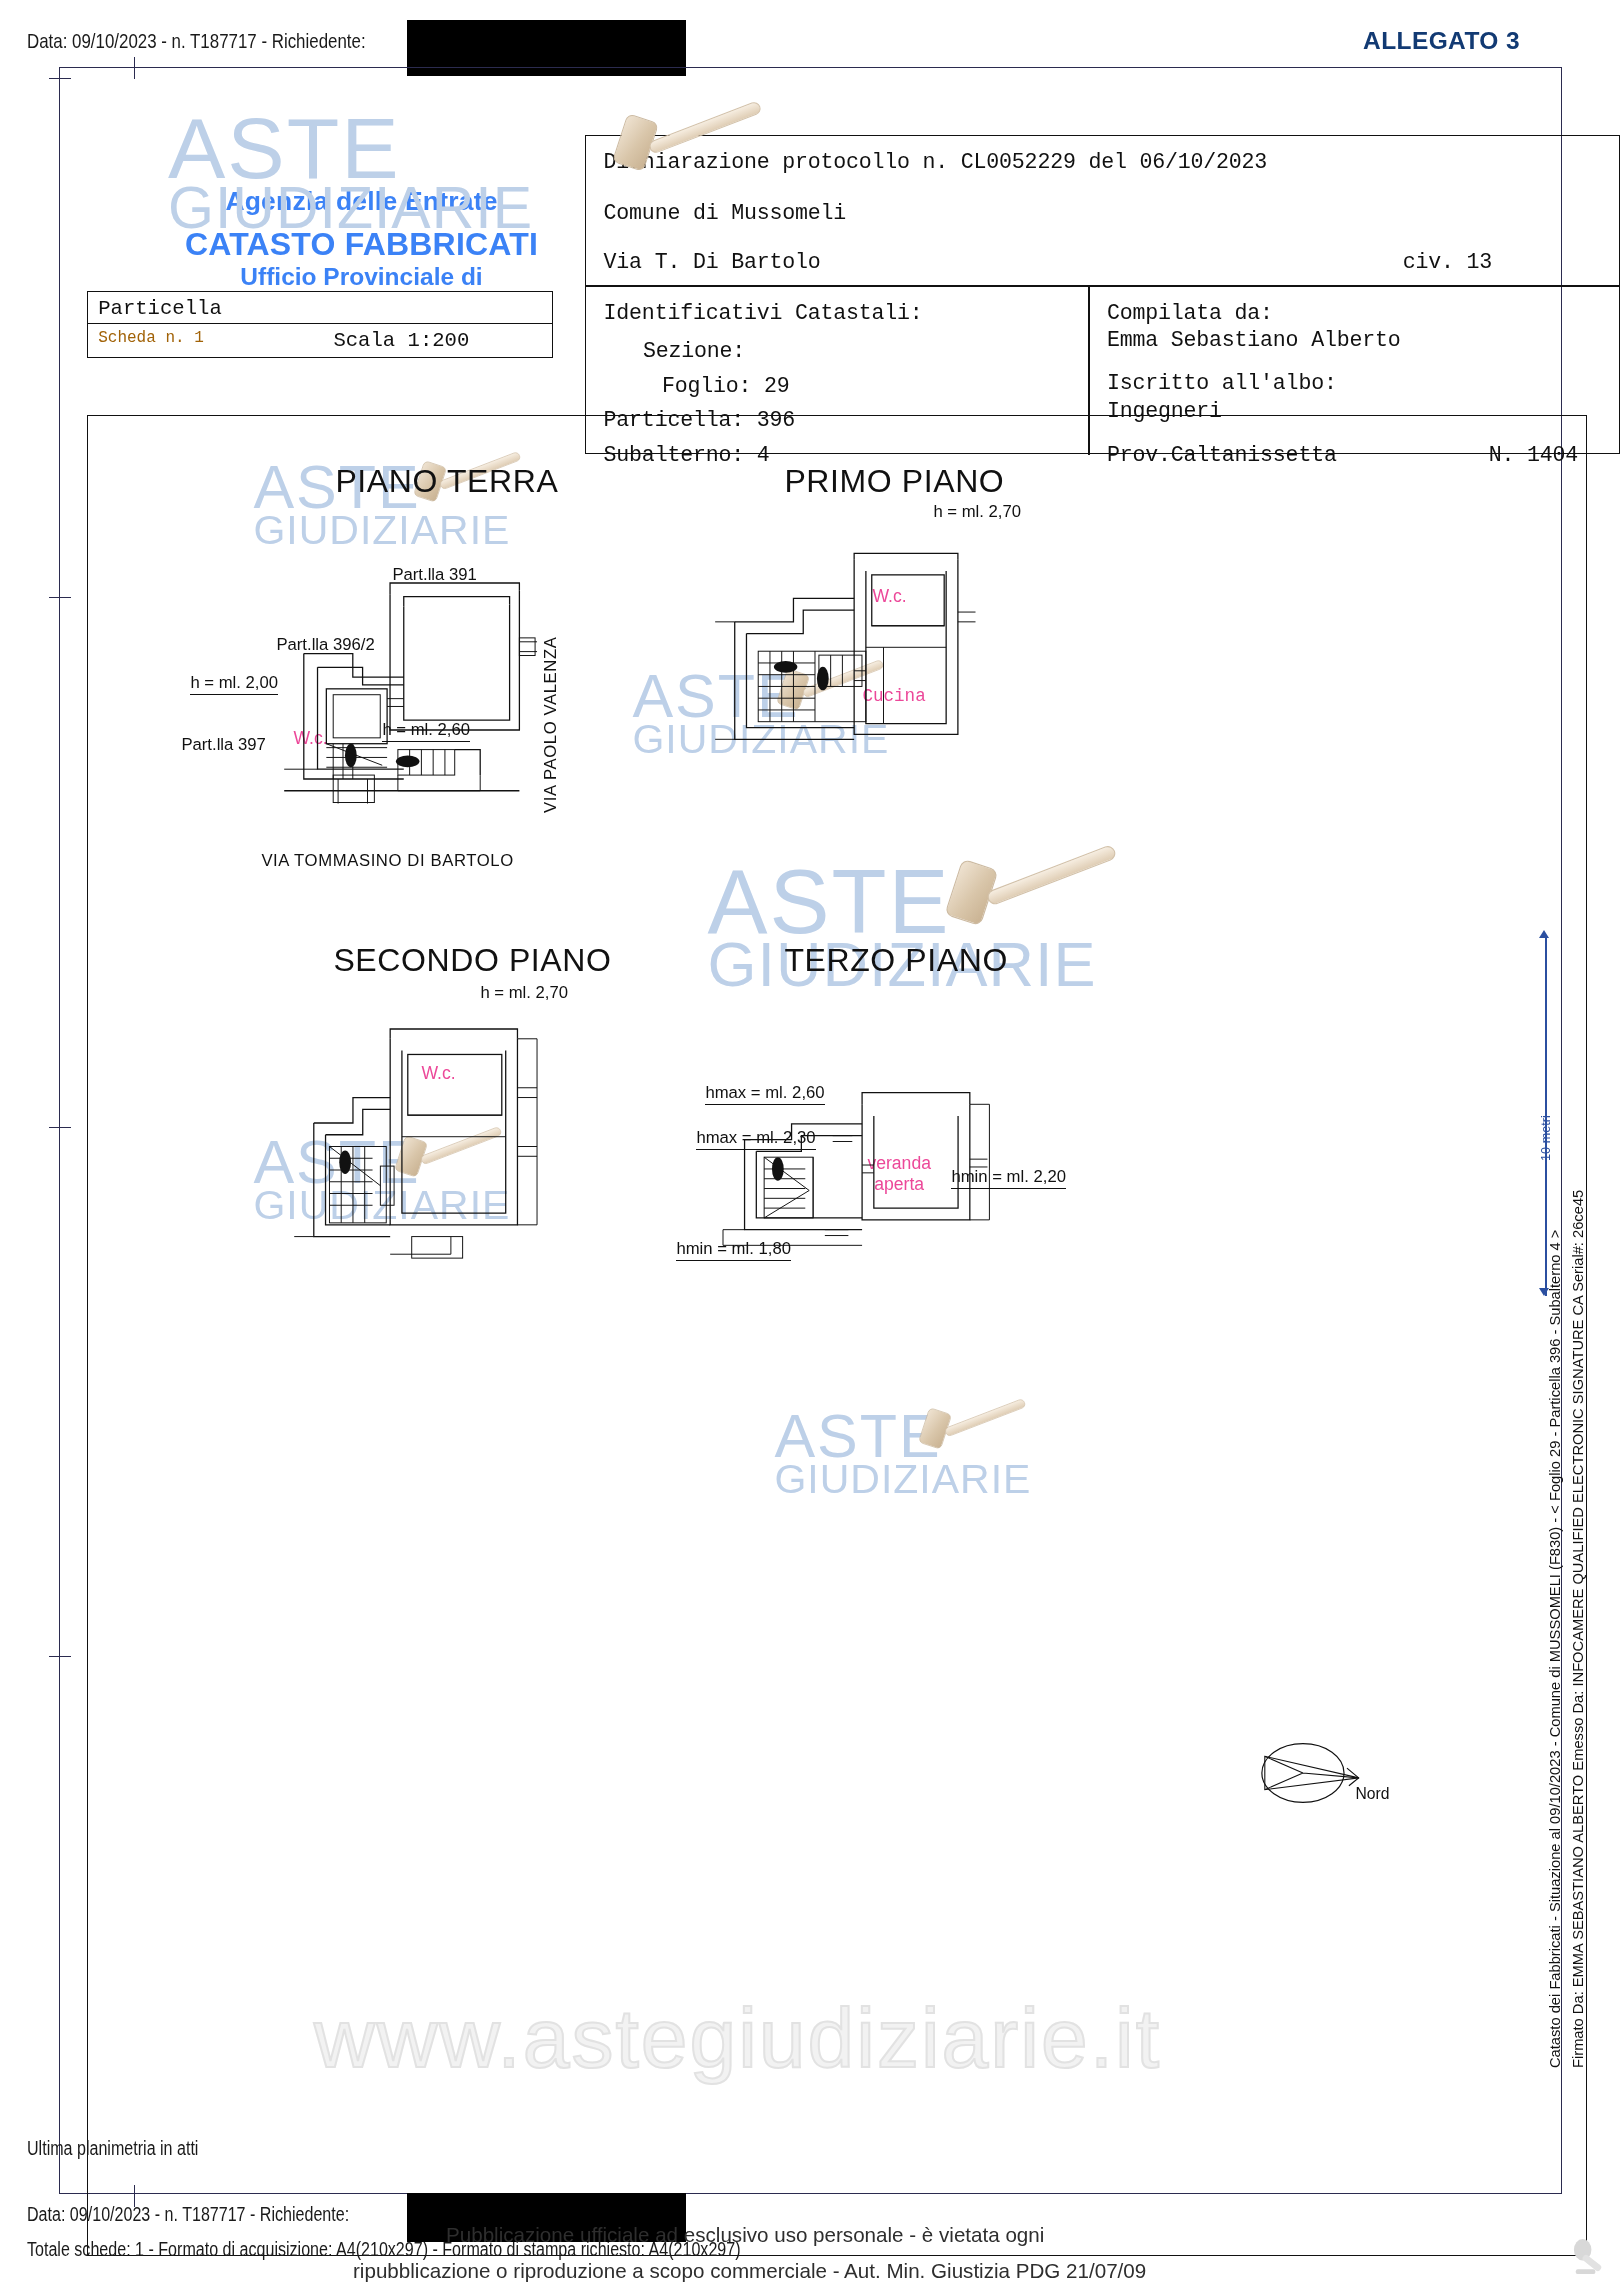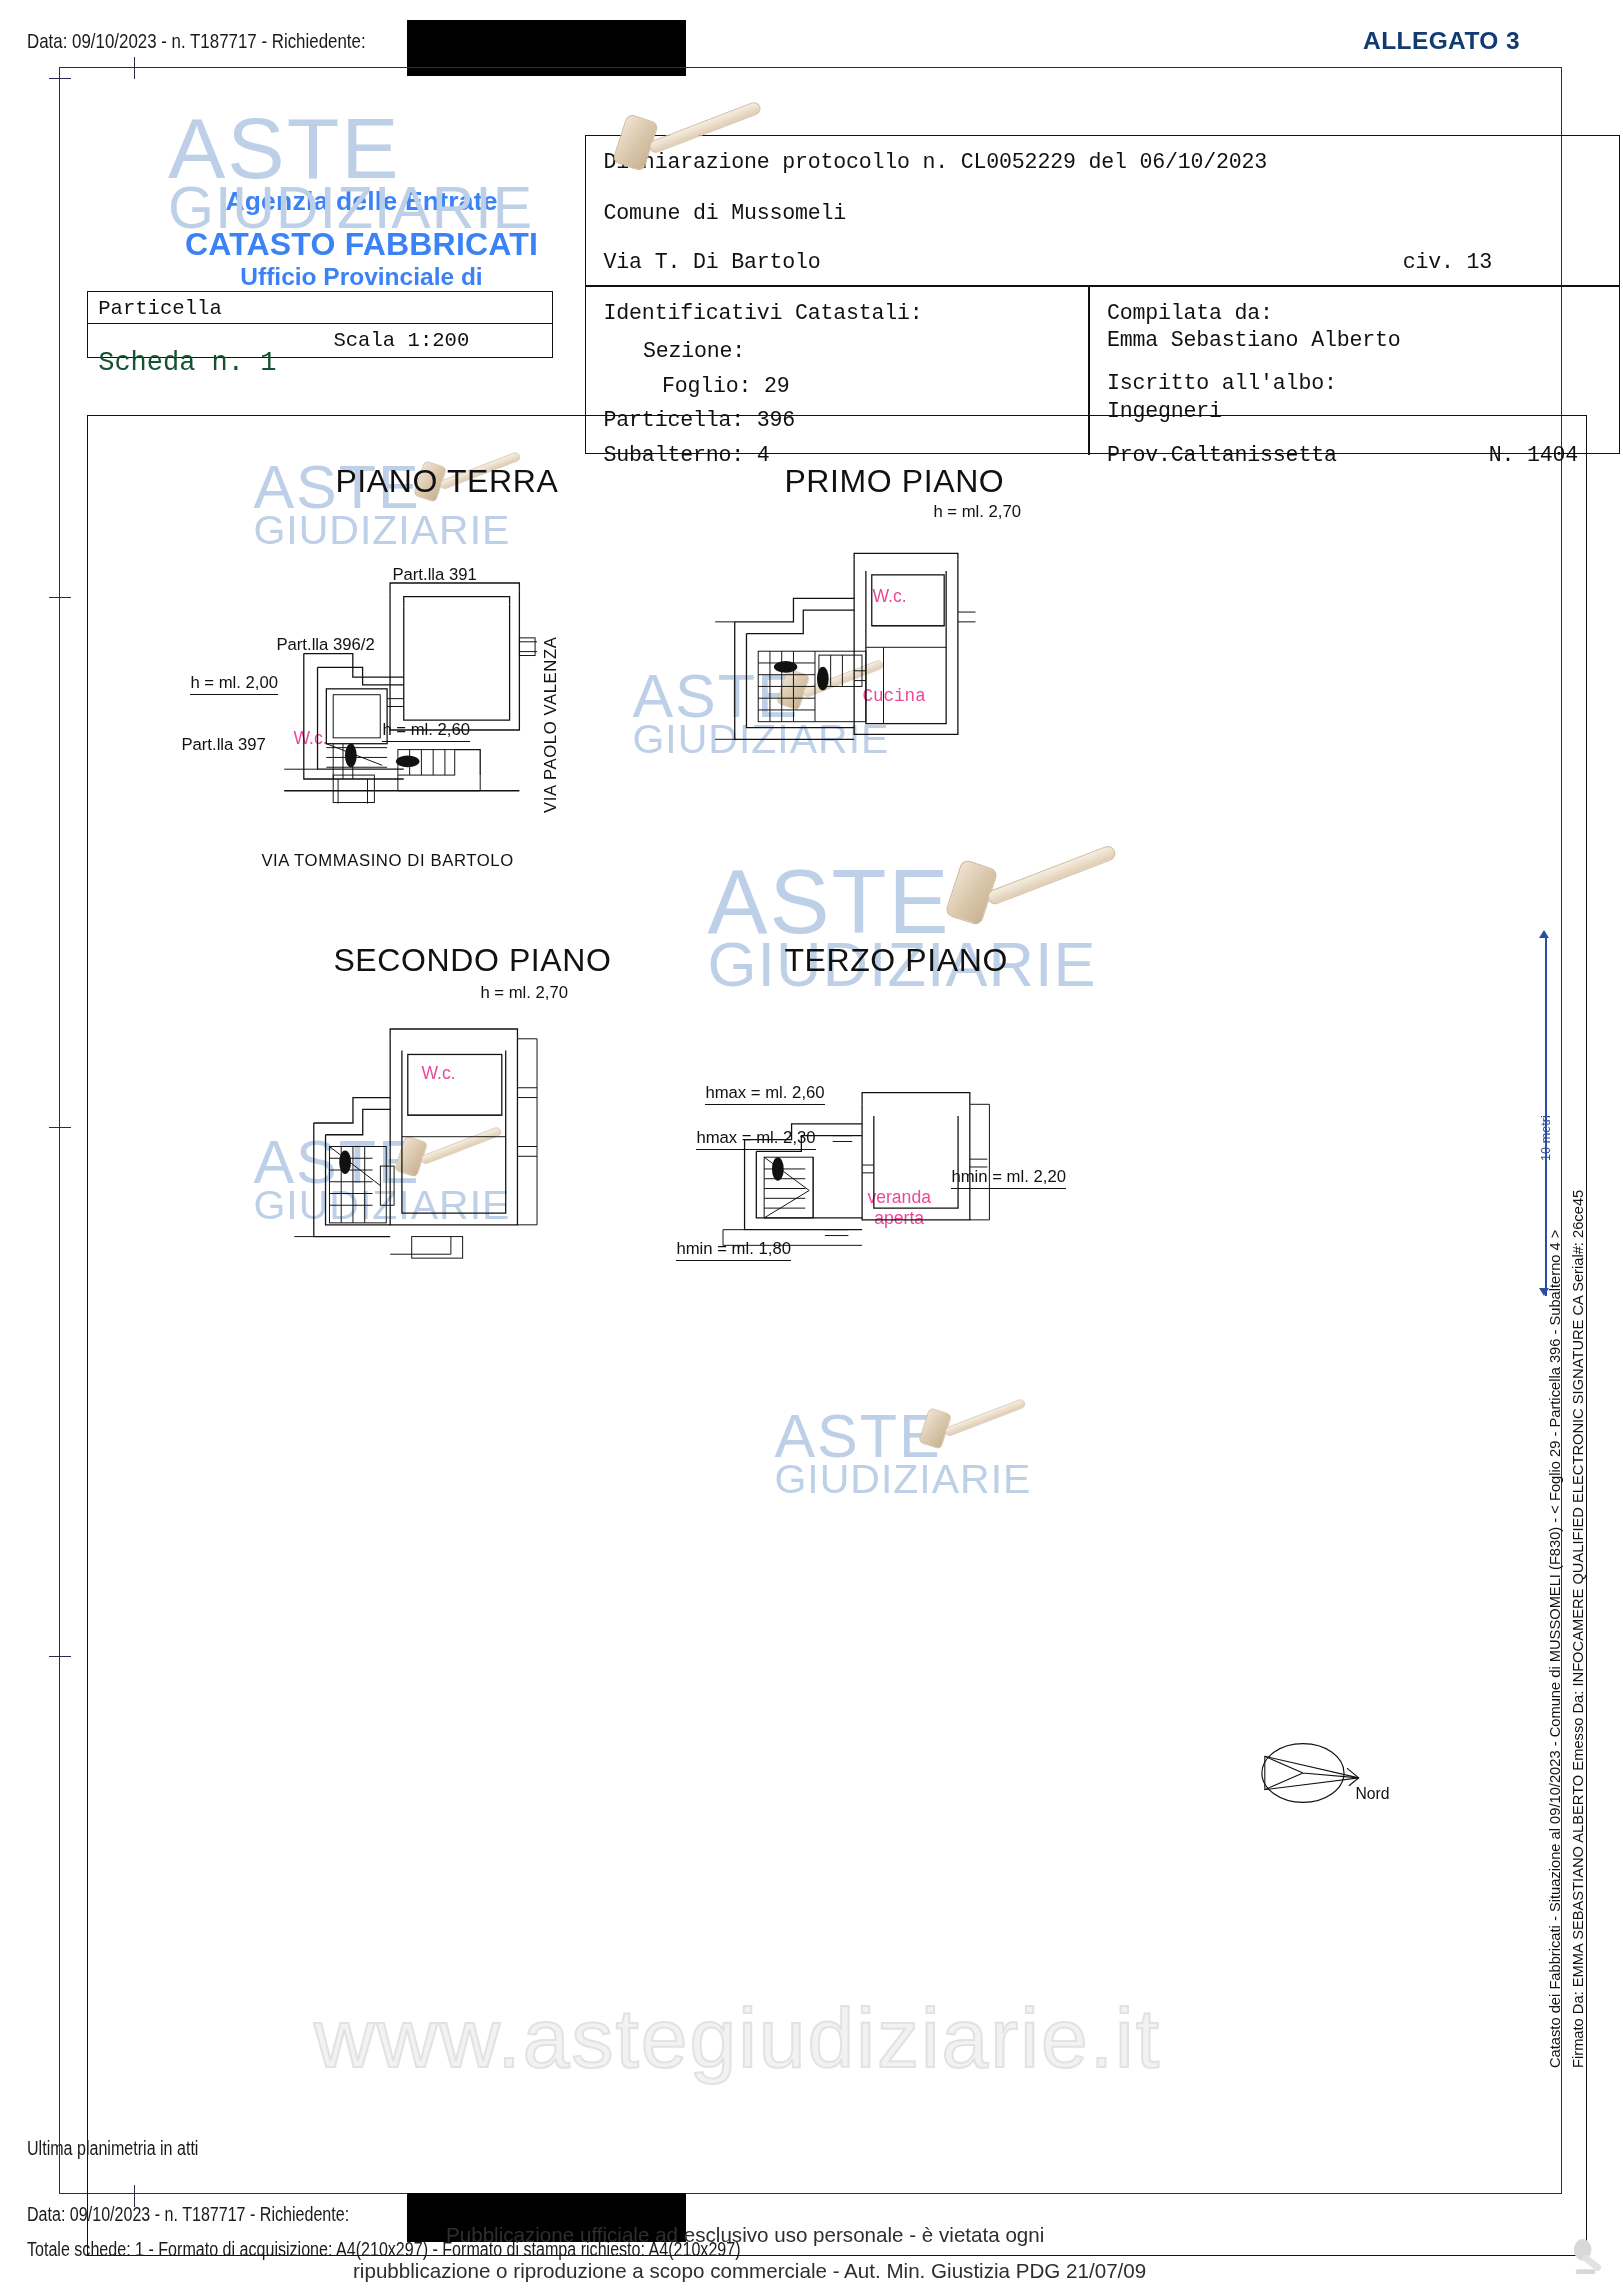--- a/index.html
+++ b/index.html
@@ -74,21 +74,21 @@
   
   #plan-box {
     position:absolute; left:27.4px; top:223px;
     width:466px; height:67px;
     border:1.6px solid #111; background:#fff;
   }
   #plan-box .pb-top {
     position:absolute; left:9.8px; top:4.9px; font-size:20.6px; color:#111;
   }
   #plan-box .pb-div { position:absolute; left:0; top:31px; width:100%; height:1.4px; background:#111; }
-  #plan-box .pb-scheda { position:absolute; left:9.8px; top:37px; font-size:27px; color:#14532d;margin-top:19px; }
+  #plan-box .pb-scheda { position:absolute; left:9.8px; top:37px; font-size:16px; color:#a16207; }
   #plan-box .pb-scala  { position:absolute; left:245px; top:37px; font-size:20.6px; color:#111; }
 
   
   #agency {
     position:absolute; left:86px; top:118px; width:431px;
     text-align:center; color:#3b82f6;
   }
   #agency .l1 { font-size:26.5px; font-weight:bold; letter-spacing:0.2px; }
   #agency .l2 { font-size:32px; font-weight:bold; margin-top:8.8px; letter-spacing:0.2px; }
   #agency .l3 { font-size:24.5px; font-weight:bold; margin-top:0; }
@@ -392,21 +392,21 @@
       <polyline points="268,10 288,10 288,200 268,200" class="thin"></polyline>
     </svg>
 
     <div class="floor-title" style="left:696px; top:526px;">TERZO PIANO</div>
 
     <div class="ann u" style="left:617px; top:667px;">hmax = ml. 2,60</div>
     <div class="ann u" style="left:608px; top:712px;">hmax = ml. 2,30</div>
     <div class="ann u" style="left:863px; top:751px;">hmin = ml. 2,20</div>
     <div class="ann u" style="left:588px; top:823px;">hmin = ml. 1,80</div>
 
-    <div class="room-lbl" style="left:779px; top:737px; text-align:center;margin-top:34px;">
+    <div class="room-lbl" style="left:779px; top:737px; text-align:center;">
       <span>veranda</span><br>
       <span>aperta</span>
     </div>
 
     <svg class="plan" style="left:588px; top:647px;" width="333" height="206" viewBox="0 0 340 210">
       <polyline points="190,42 190,30 300,30 300,42"></polyline>
       <path d="M190,42 L190,160 L300,160 L300,42"></path>
       <path d="M202,54 L202,148 L288,148 L288,54"></path>
       <path d="M70,78 L70,170 L190,170"></path>
       <path d="M82,90 L82,158 L190,158"></path>

